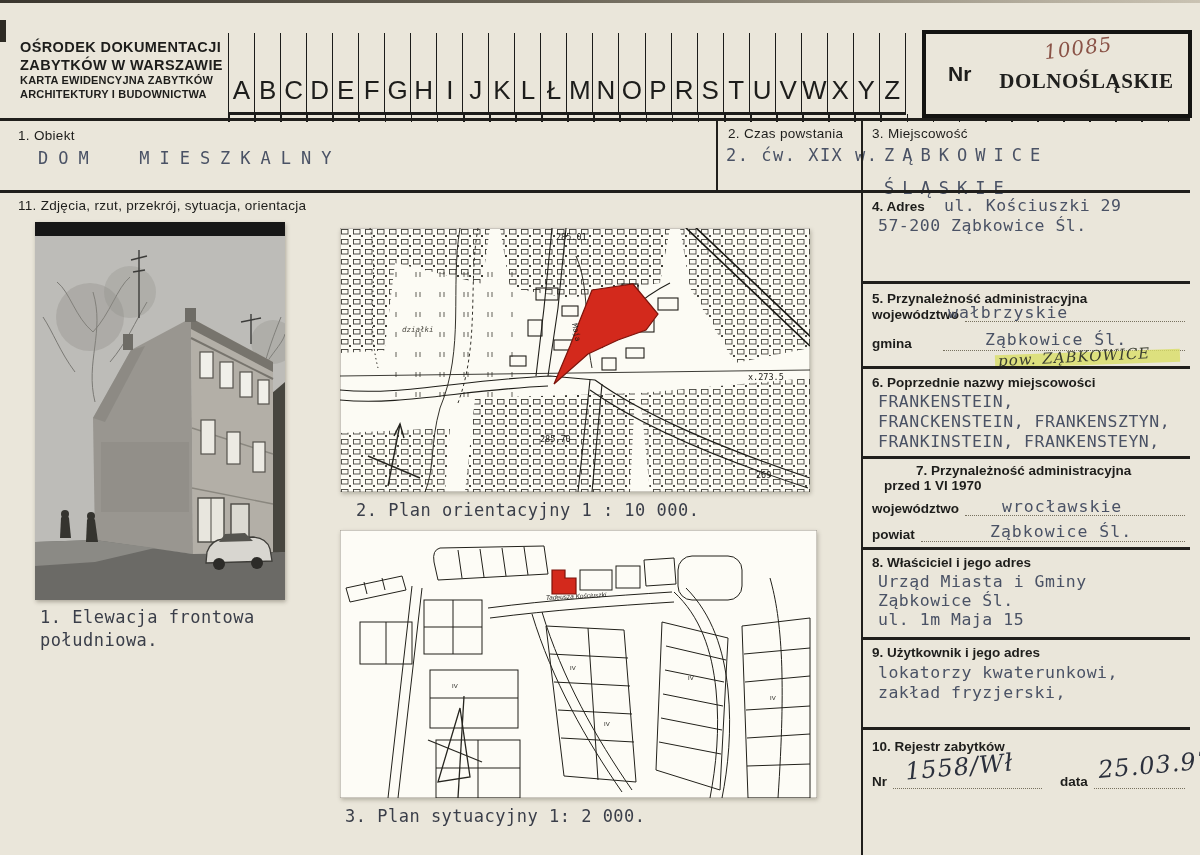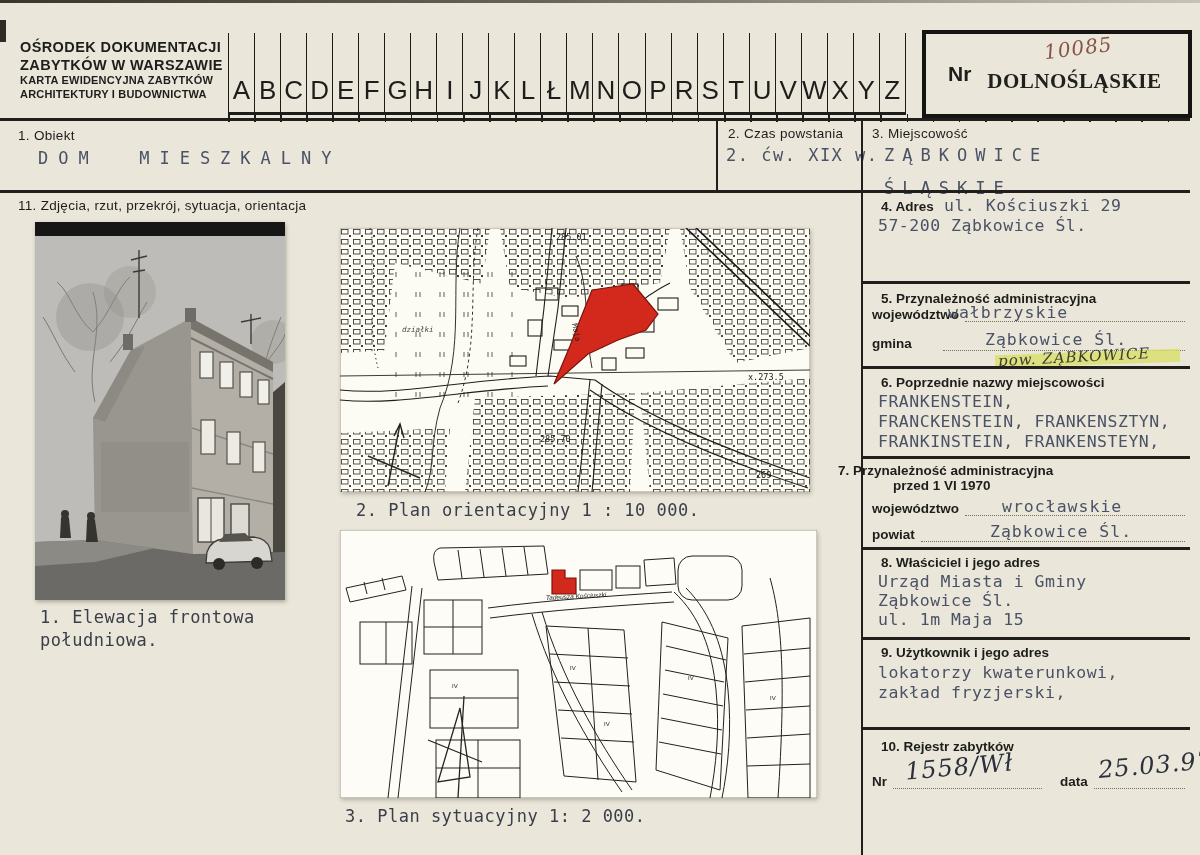--- a/index.html
+++ b/index.html
@@ -22,21 +22,21 @@
     border-bottom:3px solid #1c1c1a;}
   .acell{flex:1;border-left:1.6px solid #1c1c1a;display:flex;align-items:flex-end;justify-content:center;
     font-size:26px;color:#1d1d1b;padding-bottom:6px;}
   .acell:last-child{border-right:1.6px solid #1c1c1a;}
   .comb{position:absolute;left:228px;top:114px;width:962px;height:8px;
     background:repeating-linear-gradient(90deg,#1c1c1a 0 1.6px,transparent 1.6px 26.1px);}
   .nrbox{position:absolute;left:922px;top:30px;width:262px;height:80px;border:4px solid #141412;
     background:#eae6da;display:flex;align-items:center;}
   .nrbox .nrlbl{font-size:21px;font-weight:bold;color:#1d1d1b;margin-left:22px;}
   .stamp{font-family:"Liberation Serif",serif;font-weight:bold;font-size:21px;letter-spacing:.5px;
-    color:#20201e;margin-left:16px;margin-top:14px;}
+    color:#20201e;margin-left:28px;margin-top:14px;}
   .nrhand{position:absolute;left:118px;top:2px;font-family:"DejaVu Serif",serif;font-style:italic;
     font-size:20px;color:#8a5347;transform:rotate(-7deg);letter-spacing:1px;}
   
   .s1lbl{position:absolute;left:18px;top:128px;}
   .s1val{position:absolute;left:38px;top:148px;font-size:17px;letter-spacing:10px;white-space:pre;}
   .s2lbl{position:absolute;left:728px;top:126px;}
   .s2val{position:absolute;left:726px;top:145px;font-size:17px;letter-spacing:1.5px;}
   .s3lbl{position:absolute;left:872px;top:126px;}
   .s3val1{position:absolute;left:884px;top:145px;font-size:17px;letter-spacing:8px;}
   .s3val2{position:absolute;left:884px;top:178px;font-size:17px;letter-spacing:8px;}
@@ -44,21 +44,21 @@
   .s11lbl{position:absolute;left:18px;top:198px;font-size:13.5px;}
   .photo{position:absolute;left:35px;top:222px;width:250px;height:378px;box-shadow:1px 2px 4px rgba(60,55,40,.35);}
   .cap{font-family:"DejaVu Sans Mono","Liberation Mono",monospace;color:#3a3e49;font-size:17px;letter-spacing:.5px;}
   .photocap{position:absolute;left:40px;top:606px;line-height:1.35;}
   .map{position:absolute;background:#fdfcf7;box-shadow:1px 2px 4px rgba(60,55,40,.3);}
   .map1{left:340px;top:228px;width:470px;height:264px;}
   .map2{left:340px;top:530px;width:477px;height:268px;}
   .m1cap{position:absolute;left:356px;top:500px;}
   .m2cap{position:absolute;left:345px;top:806px;}
   
-  .rlbl{position:absolute;font-weight:bold;font-size:13.5px;color:#1d1d1b;margin-left:9px;}
+  .rlbl{position:absolute;font-weight:bold;font-size:13.5px;color:#1d1d1b;}
   .rtyped{position:absolute;font-family:"DejaVu Sans Mono","Liberation Mono",monospace;color:#4a5265;
     font-size:16.5px;letter-spacing:.5px;}
   .frow{position:absolute;display:flex;align-items:flex-end;}
   .flbl{font-weight:bold;font-size:13.5px;color:#1d1d1b;white-space:nowrap;}
   .fdots{flex:1;border-bottom:1.6px dotted #77715f;height:1px;margin-left:6px;}
   .overtyped{position:absolute;font-family:"DejaVu Sans Mono","Liberation Mono",monospace;color:#4a5265;
     font-size:16.5px;letter-spacing:1px;}
   .hl{position:absolute;background:#d9df66;opacity:.8;transform:rotate(-2deg);}
   .annot{position:absolute;font-family:"DejaVu Serif",serif;font-style:italic;font-size:15px;
     color:#3a3d30;transform:rotate(-3deg);letter-spacing:1px;white-space:nowrap;}
@@ -394,21 +394,21 @@
   <div class="hl" style="left:995px;top:352px;width:185px;height:13px;"></div>
   <div class="annot" style="left:998px;top:348px;">pow. ZĄBKOWICE</div>
   <div class="rule" style="left:861px;top:366px;width:329px;"></div>
 
   <div class="rlbl" style="left:872px;top:375px;">6. Poprzednie nazwy miejscowości</div>
   <div class="rtyped" style="left:878px;top:392px;">FRANKENSTEIN,</div>
   <div class="rtyped" style="left:878px;top:412px;">FRANCKENSTEIN, FRANKENSZTYN,</div>
   <div class="rtyped" style="left:878px;top:432px;">FRANKINSTEIN, FRANKENSTEYN,</div>
   <div class="rule" style="left:861px;top:456px;width:329px;"></div>
 
-  <div class="rlbl" style="left:829px;top:463px;">7. Przynależność administracyjna</div>
+  <div class="rlbl" style="left:916px;top:463px;">7. Przynależność administracyjna</div>
   <div class="rlbl" style="left:884px;top:478px;">przed 1 VI 1970</div>
   <div class="frow" style="left:872px;top:502px;width:313px;height:14px;">
     <span class="flbl">województwo</span>
     <span class="fdots"></span>
   </div>
   <div class="overtyped" style="left:1002px;top:497px;">wrocławskie</div>
   <div class="frow" style="left:872px;top:528px;width:313px;height:14px;">
     <span class="flbl">powiat</span>
     <span class="fdots"></span>
   </div>

